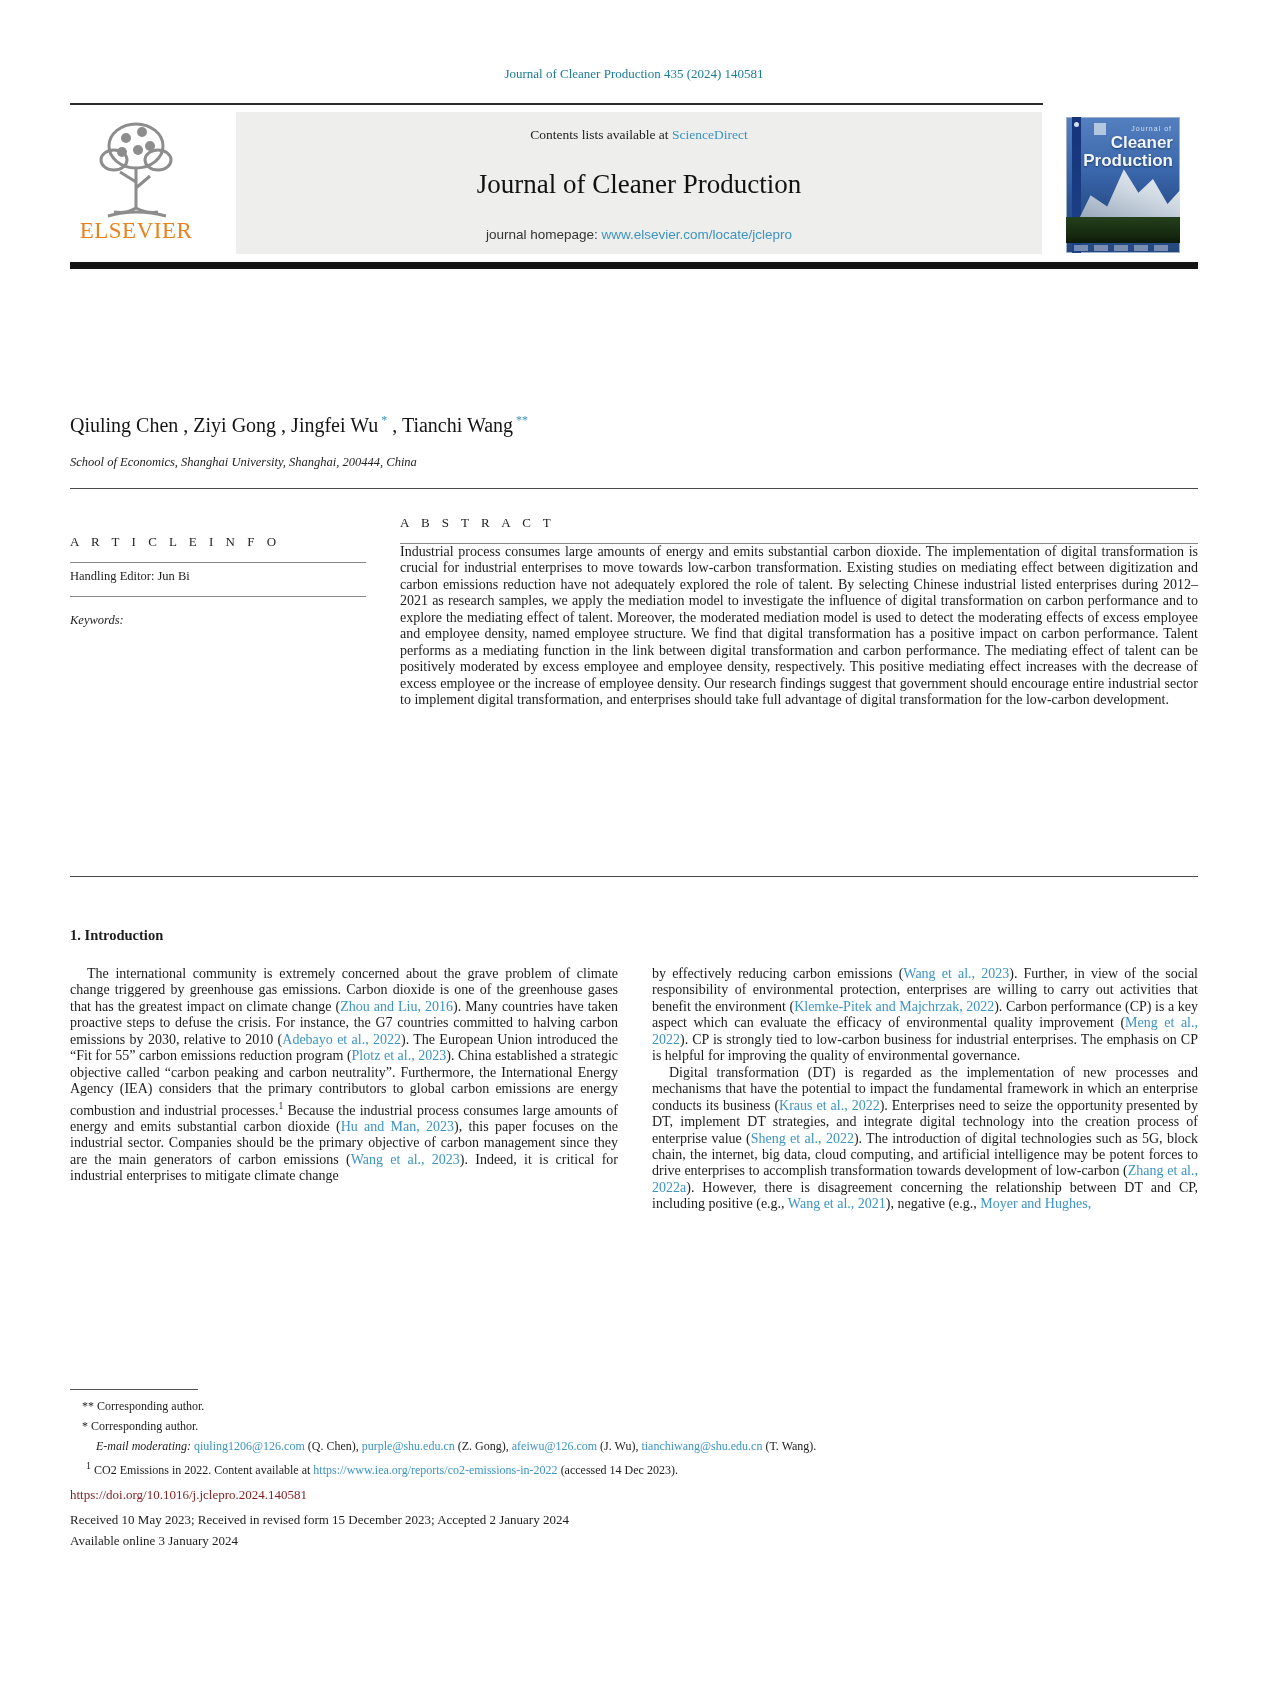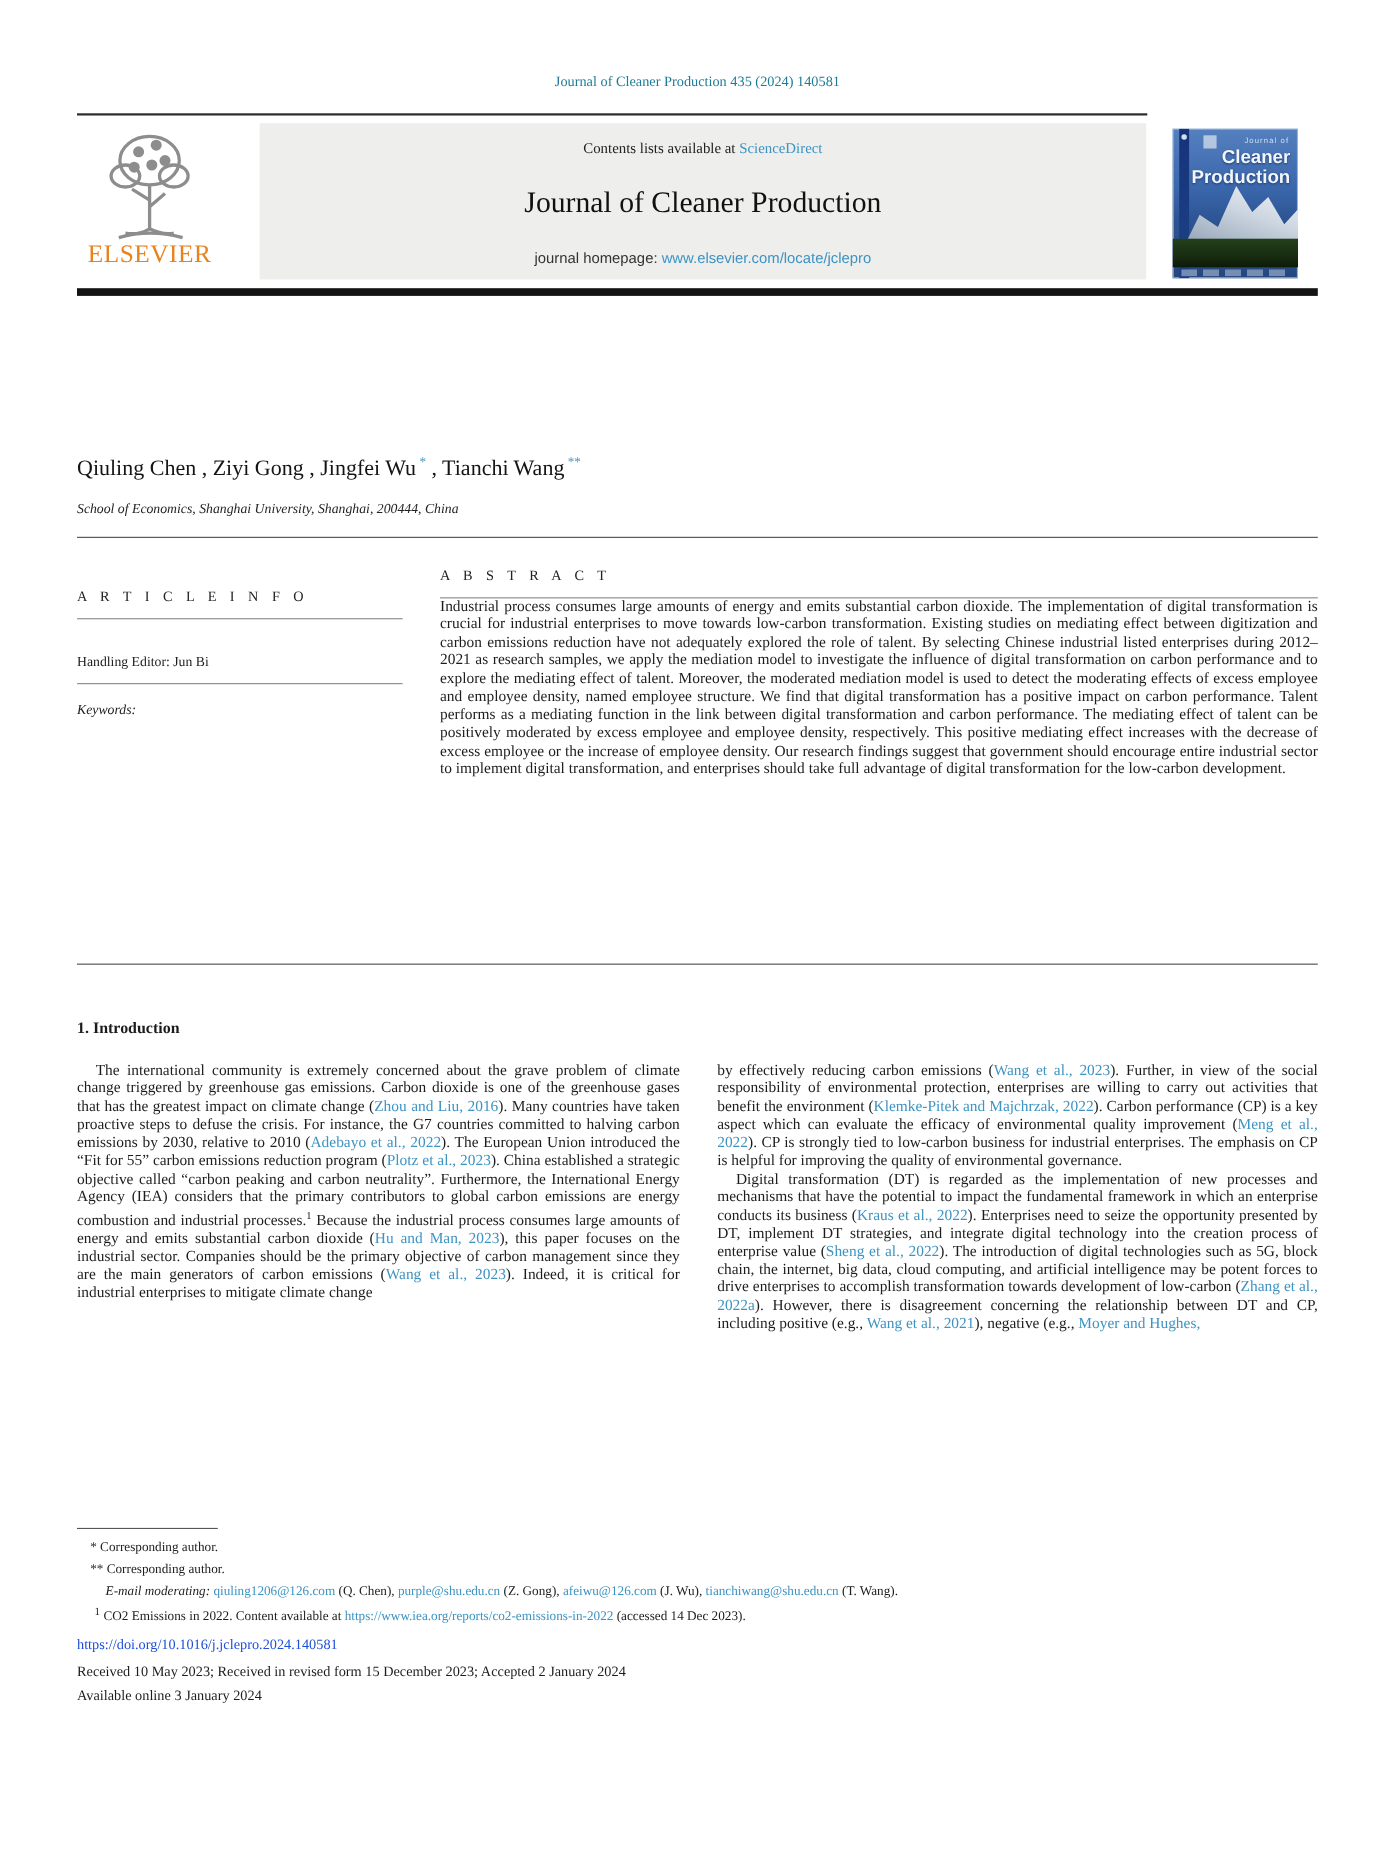--- a/index.html
+++ b/index.html
@@ -45,21 +45,21 @@
                  font-size:27.5px;line-height:38px;color:#141414;}
   .authors{position:absolute;top:413px;left:70px;font-size:20px;color:#141414;}
   .authors sup{font-size:12px;}
   .affiliation{position:absolute;top:455px;left:70px;font-size:12.5px;font-style:italic;color:#222;}
   .rule-affil{position:absolute;top:488px;left:70px;width:1128px;border-top:1px solid #4a4a4a;}
 
   
   .info-col{position:absolute;top:534px;left:70px;width:296px;}
   .sec-heading{font-size:13px;letter-spacing:4.5px;color:#222;}
   .thin-rule{border:none;border-top:1px solid #888;margin:12px 0 0 0;}
-  .handling{margin-top:31px;font-size:12.5px;}
+  .handling{margin-top:6px;font-size:12.5px;}
   .kw-label{margin-top:16px;font-size:12.5px;font-style:italic;}
   .kw-list{font-size:12.5px;line-height:16.5px;}
   .abs-col{position:absolute;top:515px;left:400px;width:798px;}
   .abs-text{font-size:14px;line-height:16.45px;text-align:justify;}
   .rule-abs{position:absolute;top:876px;left:70px;width:1128px;border-top:1px solid #4a4a4a;}
 
   
   .intro-heading{position:absolute;top:927px;left:70px;font-size:14.5px;font-weight:bold;}
   .body-col{position:absolute;top:966px;width:548px;font-size:14px;line-height:16.45px;
             text-align:justify;}
@@ -69,21 +69,21 @@
   .indent{text-indent:17px;}
   .para sup{font-size:9.5px;}
 
   
   .fn-rule{position:absolute;top:1389px;left:70px;width:128px;border-top:1px solid #555;}
   .footnotes{position:absolute;top:1396px;left:70px;width:1128px;font-size:12px;line-height:20px;}
   .fn-star{padding-left:12px;}
   .fn-email{padding-left:26px;}
   .fn-num{padding-left:16px;}
   .ital{font-style:italic;}
-  .doi{position:absolute;top:1487px;left:70px;font-size:13px;color:#1d4ed8;}
+  .doi{position:absolute;top:1487px;left:70px;font-size:13px;color:#7f1d1d;}
   .footer-lines{position:absolute;top:1509px;left:70px;font-size:13px;line-height:21px;color:#1c1c1c;}
 
   .tree-svg{display:block;margin:0 auto;}
 </style>
 </head>
 <body>
 
 <div class="page">
 
   <div class="journal-ref">Journal of Cleaner Production 435 (2024) 140581</div>
@@ -158,22 +158,22 @@
     <p class="para indent"><span>The international community is extremely concerned about the grave problem of climate change triggered by greenhouse gas emissions. Carbon dioxide is one of the greenhouse gases that has the greatest impact on climate change (</span><span class="lnk">Zhou and Liu, 2016</span><span>). Many countries have taken proactive steps to defuse the crisis. For instance, the G7 countries committed to halving carbon emissions by 2030, relative to 2010 (</span><span class="lnk">Adebayo et al., 2022</span><span>). The European Union introduced the “Fit for 55” carbon emissions reduction program (</span><span class="lnk">Plotz et al., 2023</span><span>). China established a strategic objective called “carbon peaking and carbon neutrality”. Furthermore, the International Energy Agency (IEA) considers that the primary contributors to global carbon emissions are energy combustion and industrial processes.</span><sup>1</sup><span> Because the industrial process consumes large amounts of energy and emits substantial carbon dioxide (</span><span class="lnk">Hu and Man, 2023</span><span>), this paper focuses on the industrial sector. Companies should be the primary objective of carbon management since they are the main generators of carbon emissions (</span><span class="lnk">Wang et al., 2023</span><span>). Indeed, it is critical for industrial enterprises to mitigate climate change</span></p>
   </div>
 
   <div class="body-col col-right">
     <p class="para"><span>by effectively reducing carbon emissions (</span><span class="lnk">Wang et al., 2023</span><span>). Further, in view of the social responsibility of environmental protection, enterprises are willing to carry out activities that benefit the environment (</span><span class="lnk">Klemke-Pitek and Majchrzak, 2022</span><span>). Carbon performance (CP) is a key aspect which can evaluate the efficacy of environmental quality improvement (</span><span class="lnk">Meng et al., 2022</span><span>). CP is strongly tied to low-carbon business for industrial enterprises. The emphasis on CP is helpful for improving the quality of environmental governance.</span></p>
     <p class="para indent"><span>Digital transformation (DT) is regarded as the implementation of new processes and mechanisms that have the potential to impact the fundamental framework in which an enterprise conducts its business (</span><span class="lnk">Kraus et al., 2022</span><span>). Enterprises need to seize the opportunity presented by DT, implement DT strategies, and integrate digital technology into the creation process of enterprise value (</span><span class="lnk">Sheng et al., 2022</span><span>). The introduction of digital technologies such as 5G, block chain, the internet, big data, cloud computing, and artificial intelligence may be potent forces to drive enterprises to accomplish transformation towards development of low-carbon (</span><span class="lnk">Zhang et al., 2022a</span><span>). However, there is disagreement concerning the relationship between DT and CP, including positive (e.g., </span><span class="lnk">Wang et al., 2021</span><span>), negative (e.g., </span><span class="lnk">Moyer and Hughes,</span></p>
   </div>
 
   <div class="fn-rule"></div>
   <div class="footnotes">
+    <div class="fn-star">**  Corresponding author.</div>
     <div class="fn-star">*  Corresponding author.</div>
-    <div class="fn-star">**  Corresponding author.</div>
     <div class="fn-email"><span class="ital">E-mail moderating: </span><span class="lnk">qiuling1206@126.com</span><span> (Q. Chen), </span><span class="lnk">purple@shu.edu.cn</span><span> (Z. Gong), </span><span class="lnk">afeiwu@126.com</span><span> (J. Wu), </span><span class="lnk">tianchiwang@shu.edu.cn</span><span> (T. Wang).</span></div>
     <div class="fn-num"><sup>1</sup><span> CO2 Emissions in 2022. Content available at </span><span class="lnk">https://www.iea.org/reports/co2-emissions-in-2022</span><span> (accessed 14 Dec 2023).</span></div>
   </div>
 
   <div class="doi">https://doi.org/10.1016/j.jclepro.2024.140581</div>
   <div class="footer-lines">
     <div>Received 10 May 2023; Received in revised form 15 December 2023; Accepted 2 January 2024</div>
     <div>Available online 3 January 2024</div>
   </div>
 

